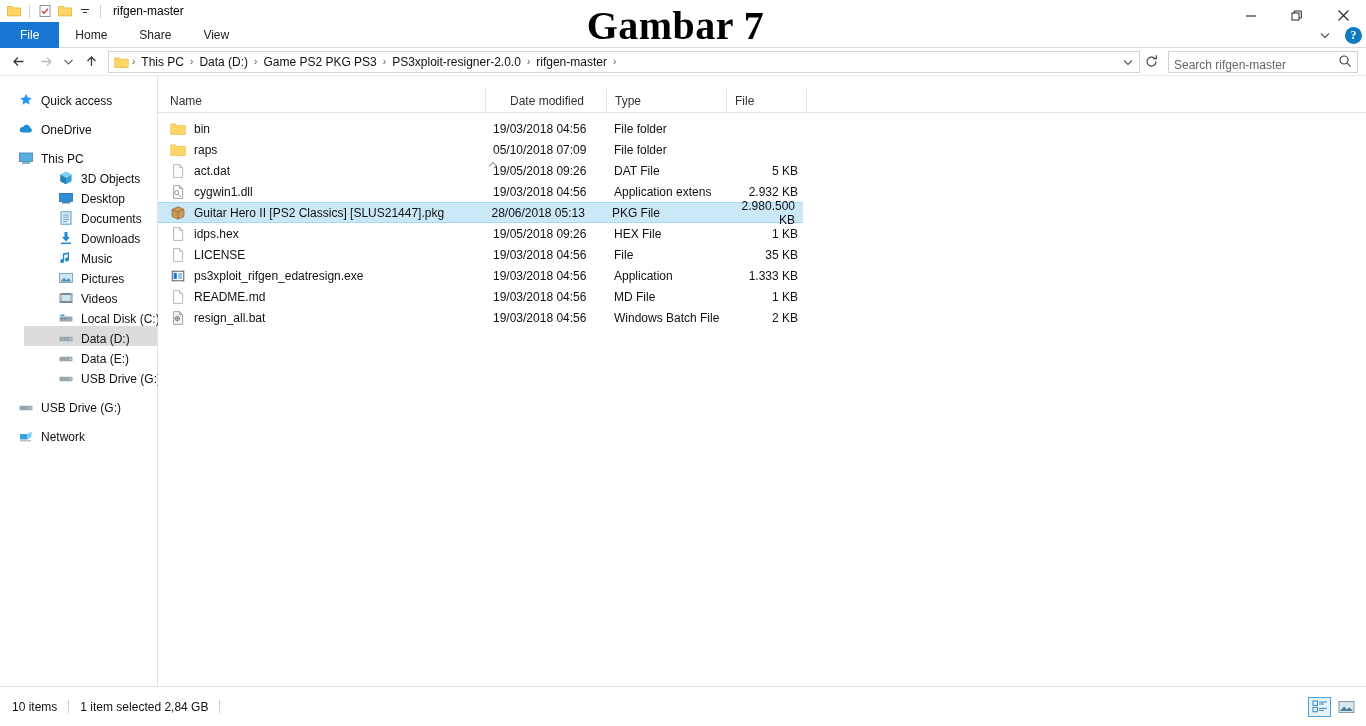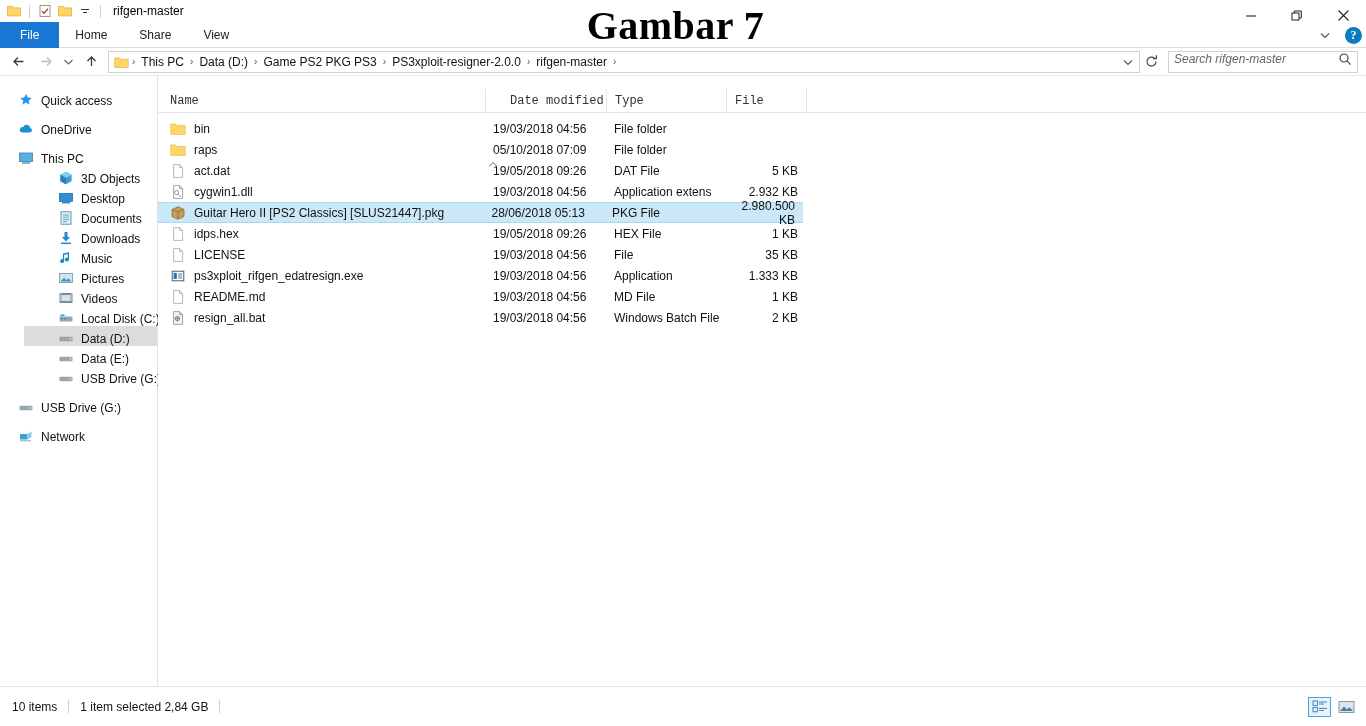--- a/index.html
+++ b/index.html
@@ -67,21 +67,21 @@
     display:flex; align-items:center; padding: 0 2px 0 5px; margin-left: 4px; min-width: 0;
   }
   .crumb-folder { width:15px; height:13px; margin-right: 2px; flex: 0 0 auto; }
   .crumb { font-size: 12px; color: #111; padding: 0 5px; white-space: nowrap; }
   .crumb-sep { color: #555; font-size: 10px; padding: 0 1px; }
   .crumb-spacer { flex: 1; }
   .crumb-drop { width: 18px; display:flex; align-items:center; justify-content:center; }
   .refresh { width: 22px; height: 22px; display:flex; align-items:center; justify-content:center; }
   .searchbox {
     width: 190px; height: 22px; border: 1px solid #d2d2d2; background:#fff; margin-left: 6px;
-    display:flex; align-items:flex-start; padding: 0 5px; font-style: italic;
+    display:flex; align-items:flex-end; padding: 0 5px;
   }
   .searchbox .ph { flex:1; font-size: 12px; color: #666; }
 
   
   .body { display: flex; height: 621px; }
 
   
   .sidebar {
     width: 158px; flex: 0 0 158px; background: #ffffff;
     border-right: 1px solid #e3e3e3; padding-top: 12px; position: relative;
@@ -97,21 +97,21 @@
   .nav-gap { height: 9px; }
 
   
   .listpane { flex: 1; position: relative; background: #fff; }
   .sortcaret { position: absolute; left: 328px; top: 78px; }
   .colhead {
     position: relative; height: 24px; margin-top: 13px; display: flex;
     border-bottom: 1px solid #e5e5e5; font-size: 12px; color: #333;
   }
   .col { height: 24px; display:flex; align-items:center; padding-left: 8px;
-         border-left: 1px solid #e5e5e5; font-family: Liberation Mono, monospace; }
+         border-left: 1px solid #e5e5e5; }
   .col.first { border-left: none; padding-left: 12px; }
   .col-name { width: 327px; }
   .col-date { width: 121px; padding-left: 24px; }
   .col-type { width: 120px; }
   .col-size { width: 80px; }
   .col-end { width: 1px; border-left: 1px solid #e5e5e5; }
 
   .rows { padding-top: 5px; }
   .row {
     height: 21px; display: flex; align-items: center; font-size: 12px; color: #111;

